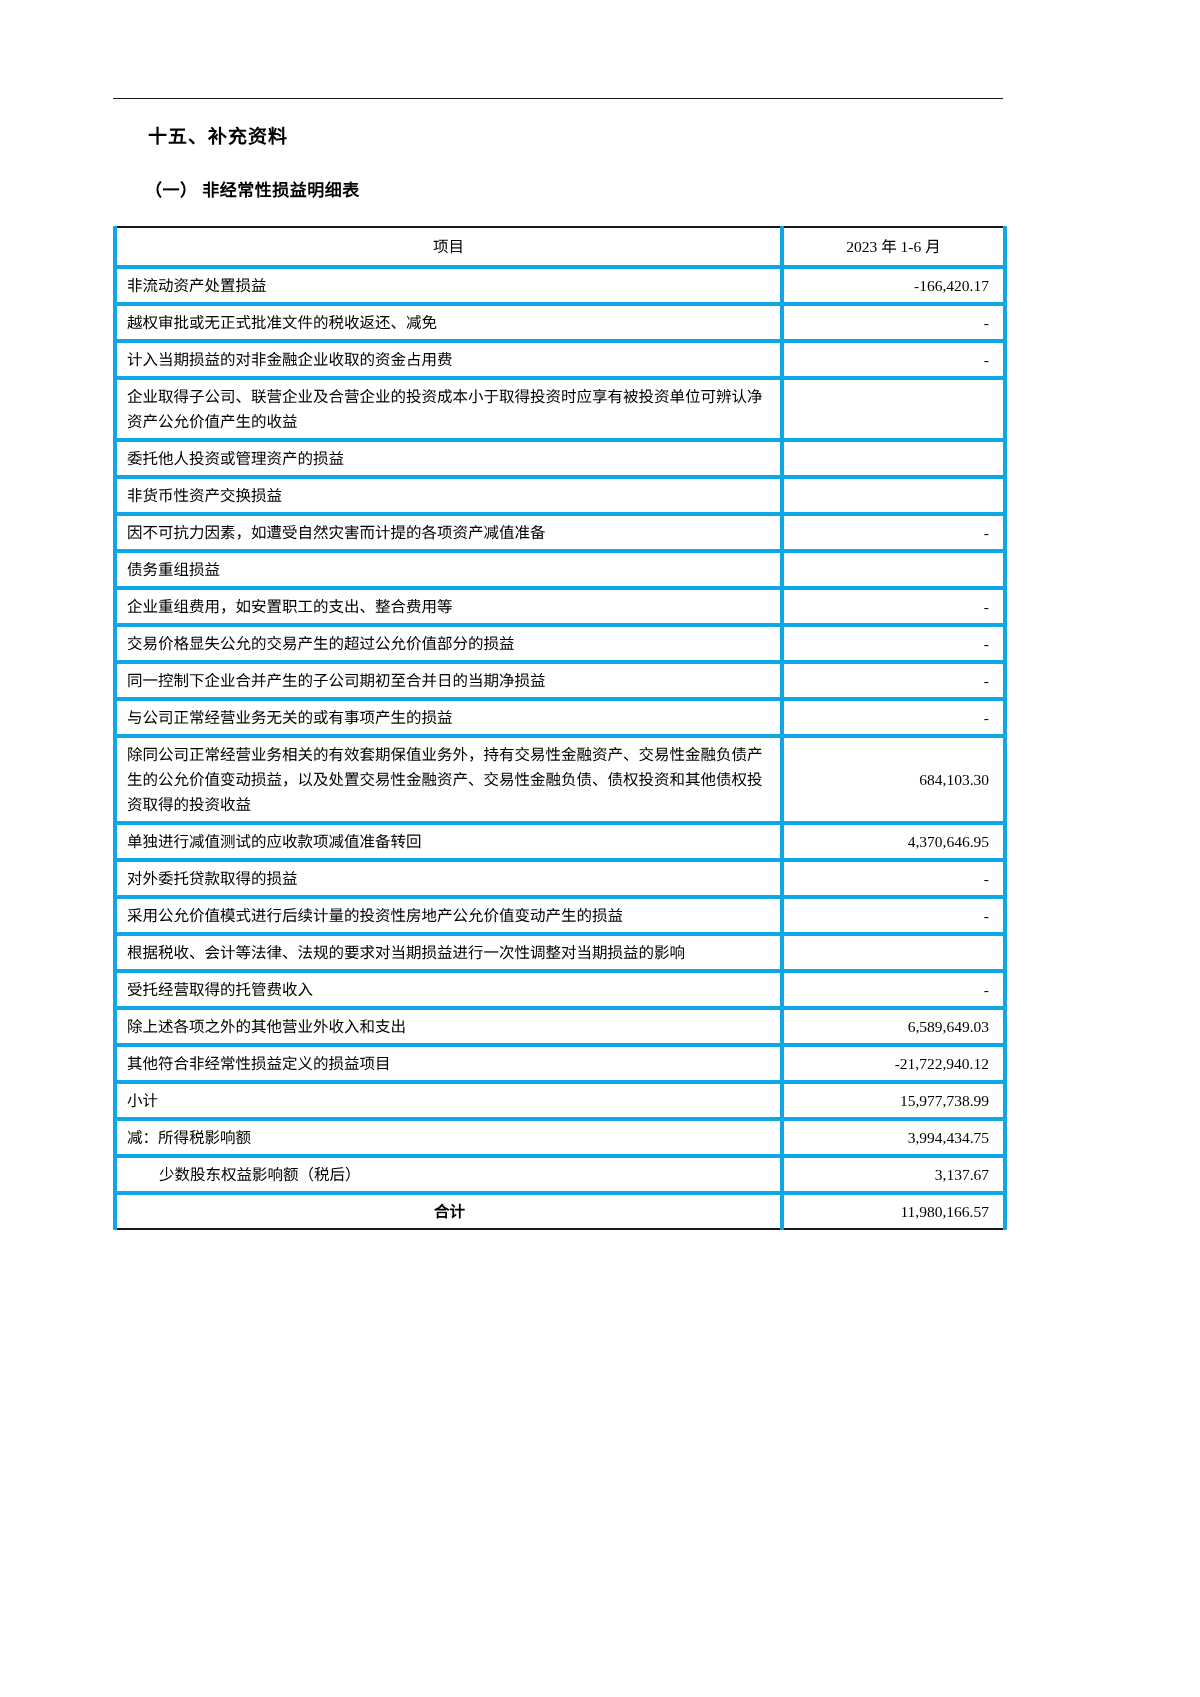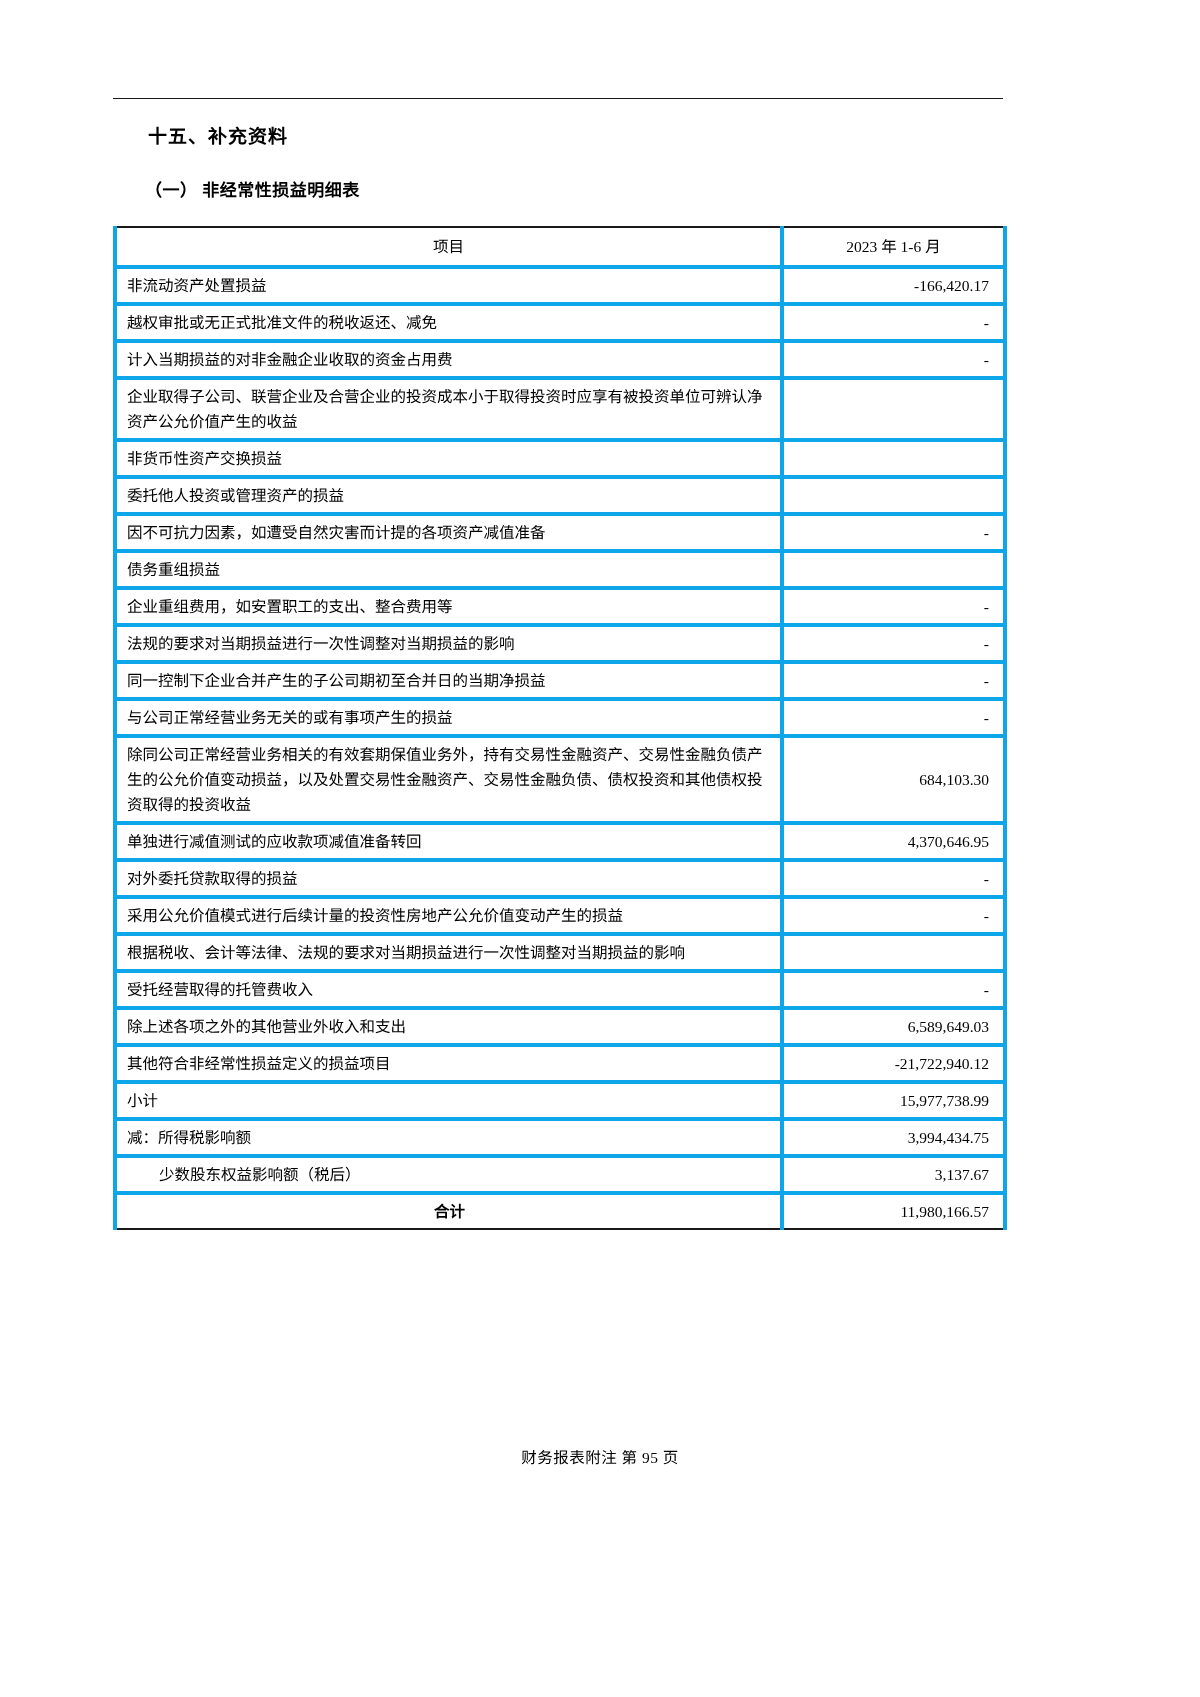--- a/index.html
+++ b/index.html
@@ -137,41 +137,41 @@
           </tr>
           <tr>
             <td class="item">计入当期损益的对非金融企业收取的资金占用费</td>
             <td class="val">-</td>
           </tr>
           <tr>
             <td class="item">企业取得子公司、联营企业及合营企业的投资成本小于取得投资时应享有被投资单位可辨认净资产公允价值产生的收益</td>
             <td class="val"></td>
           </tr>
           <tr>
+            <td class="item">委托他人投资或管理资产的损益</td>
+            <td class="val"></td>
+          </tr>
+          <tr>
             <td class="item">非货币性资产交换损益</td>
             <td class="val"></td>
           </tr>
           <tr>
-            <td class="item">委托他人投资或管理资产的损益</td>
-            <td class="val"></td>
-          </tr>
-          <tr>
             <td class="item">因不可抗力因素，如遭受自然灾害而计提的各项资产减值准备</td>
             <td class="val">-</td>
           </tr>
           <tr>
             <td class="item">债务重组损益</td>
             <td class="val"></td>
           </tr>
           <tr>
             <td class="item">企业重组费用，如安置职工的支出、整合费用等</td>
             <td class="val">-</td>
           </tr>
           <tr>
-            <td class="item">法规的要求对当期损益进行一次性调整对当期损益的影响</td>
+            <td class="item">交易价格显失公允的交易产生的超过公允价值部分的损益</td>
             <td class="val">-</td>
           </tr>
           <tr>
             <td class="item">同一控制下企业合并产生的子公司期初至合并日的当期净损益</td>
             <td class="val">-</td>
           </tr>
           <tr>
             <td class="item">与公司正常经营业务无关的或有事项产生的损益</td>
             <td class="val">-</td>
           </tr>
@@ -221,17 +221,14 @@
           </tr>
           <tr class="total">
             <td class="item">合计</td>
             <td class="val">11,980,166.57</td>
           </tr>
         </tbody>
     </table>
 
   </div>
 
-  <div class="footer">
-    <span class="pg">财务报表附注 第 95 页</span>
-  </div>
 
 </div>
 
 </body></html>

